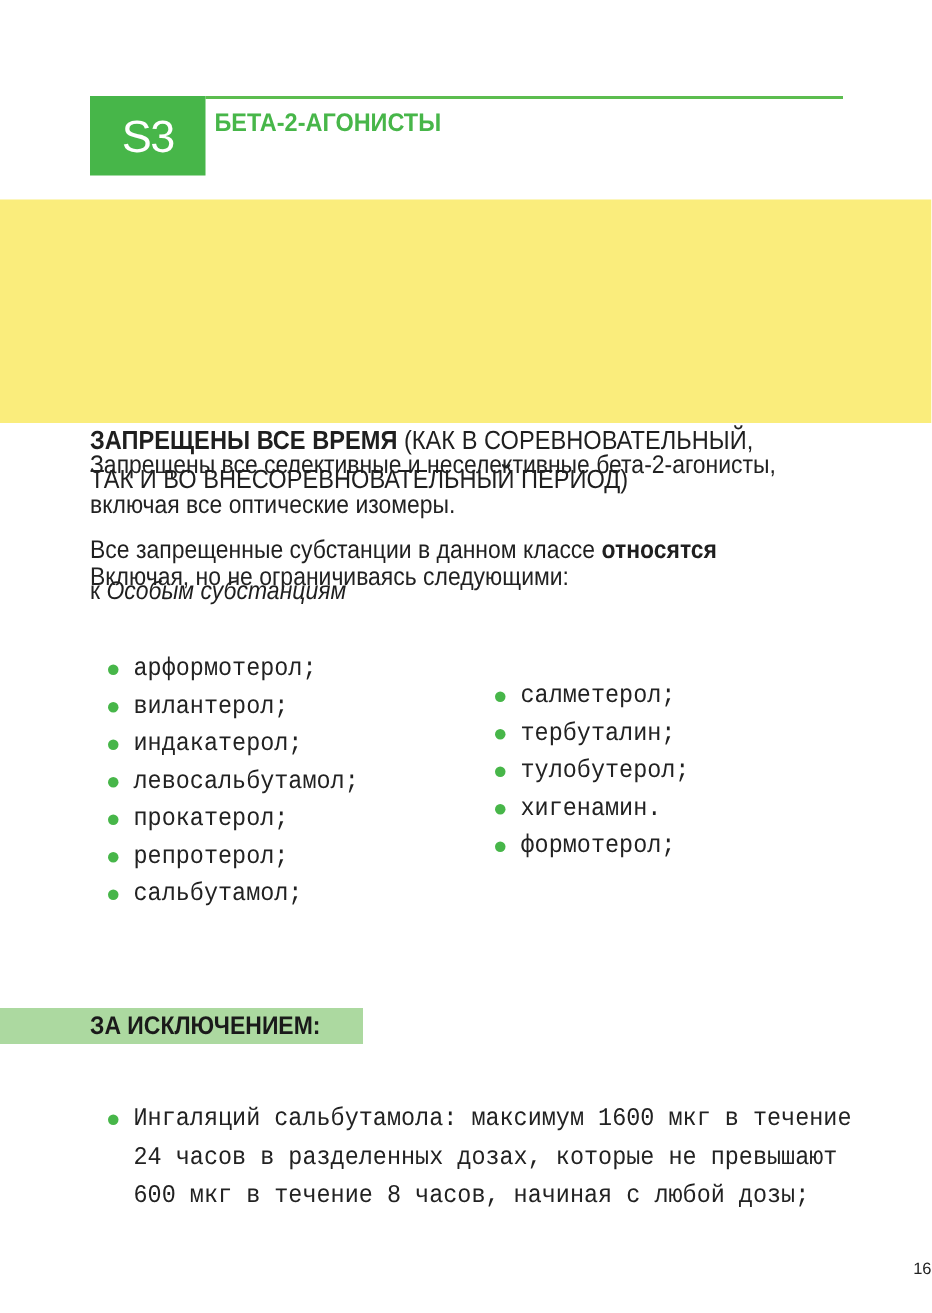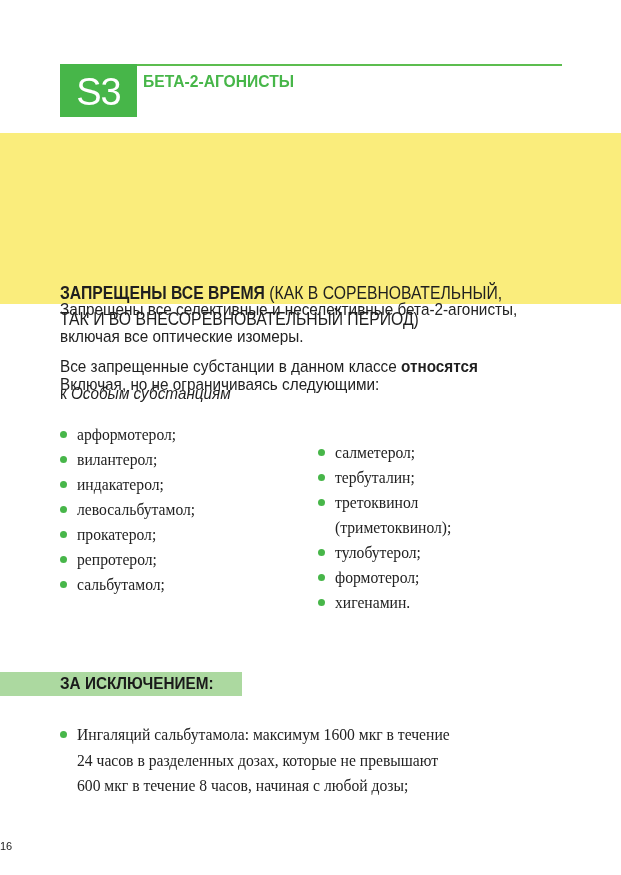--- a/index.html
+++ b/index.html
@@ -31,21 +31,21 @@
     }
     .hdr-badge {
       position: absolute;
       left: 60px;
       top: 64px;
       width: 77px;
       height: 53px;
       background: #47b649;
       color: #ffffff;
       font-family: "Liberation Sans", sans-serif;
-      font-size: 38px;
+      font-size: 30px;
       line-height: 56px;
       text-align: center;
       letter-spacing: -1px;
       font-weight: normal;
     }
     .hdr-title {
       position: absolute;
       left: 143px;
       top: 72px;
       color: #47b649;
@@ -55,21 +55,21 @@
       letter-spacing: 0px;
       transform: scaleX(0.92);
       transform-origin: left center;
     }
     
     .yellow {
       position: absolute;
       left: 0;
       top: 133px;
       width: 621px;
-      height: 171px;
+      height: 149px;
       background: #faed7c;
     }
     .yellow .t1 {
       position: absolute;
       left: 60px;
       top: 147px;
       font-size: 17.5px;
       line-height: 26px;
       color: #1f1f1f;
       font-family: "Liberation Sans", sans-serif;
@@ -99,23 +99,23 @@
       transform: scaleX(0.9);
       transform-origin: left top;
       white-space: nowrap;
     }
     .b { font-weight: bold; }
     .i { font-style: italic; }
     
     .list {
       position: absolute;
       list-style: none;
-      margin: 0;
+      margin: 12px;
       padding: 0;
-      font-family: Liberation Serif, serif;
+      font-family: Liberation Mono, monospace;
       font-size: 17px;
       line-height: 25px;
       color: #222222;
     }
     .list li {
       position: relative;
       padding-left: 17px;
       white-space: nowrap;
     }
     .list li .txt {
@@ -162,21 +162,21 @@
     .exc-list {
       left: 60px;
       top: 722px;
       line-height: 25.5px;
     }
     .page-num {
       position: absolute;
       left: 0;
       width: 621px;
       top: 840px;
-      text-align: left;
+      text-align: right;
       font-family: "Liberation Sans", sans-serif;
       font-size: 11px;
       color: #222222;
     }
   </style>
 </head>
 <body>
 
 <div class="page">
 
@@ -208,28 +208,23 @@
     <li><span class="dot"></span><span class="txt">индакатерол;</span></li>
     <li><span class="dot"></span><span class="txt">левосальбутамол;</span></li>
     <li><span class="dot"></span><span class="txt">прокатерол;</span></li>
     <li><span class="dot"></span><span class="txt">репротерол;</span></li>
     <li><span class="dot"></span><span class="txt">сальбутамол;</span></li>
   </ul>
 
   <ul class="list" style="left:318px; top:440px;">
     <li><span class="dot"></span><span class="txt">салметерол;</span></li>
     <li><span class="dot"></span><span class="txt">тербуталин;</span></li>
-    <li>
-        <span class="dot"></span>
-        <span class="cont">третоквинол</span>
-        <span class="cont">(триметоквинол);</span>
-      </li>
     <li><span class="dot"></span><span class="txt">тулобутерол;</span></li>
+    <li><span class="dot"></span><span class="txt">хигенамин.</span></li>
     <li><span class="dot"></span><span class="txt">формотерол;</span></li>
-    <li><span class="dot"></span><span class="txt">хигенамин.</span></li>
   </ul>
 
   <div class="exc-bar"></div>
   <div class="exc-label">ЗА ИСКЛЮЧЕНИЕМ:</div>
 
   <ul class="list exc-list">
     <li>
       <span class="dot"></span>
       <span class="cont">Ингаляций сальбутамола: максимум 1600 мкг в течение</span>
       <span class="cont">24 часов в разделенных дозах, которые не превышают</span>

